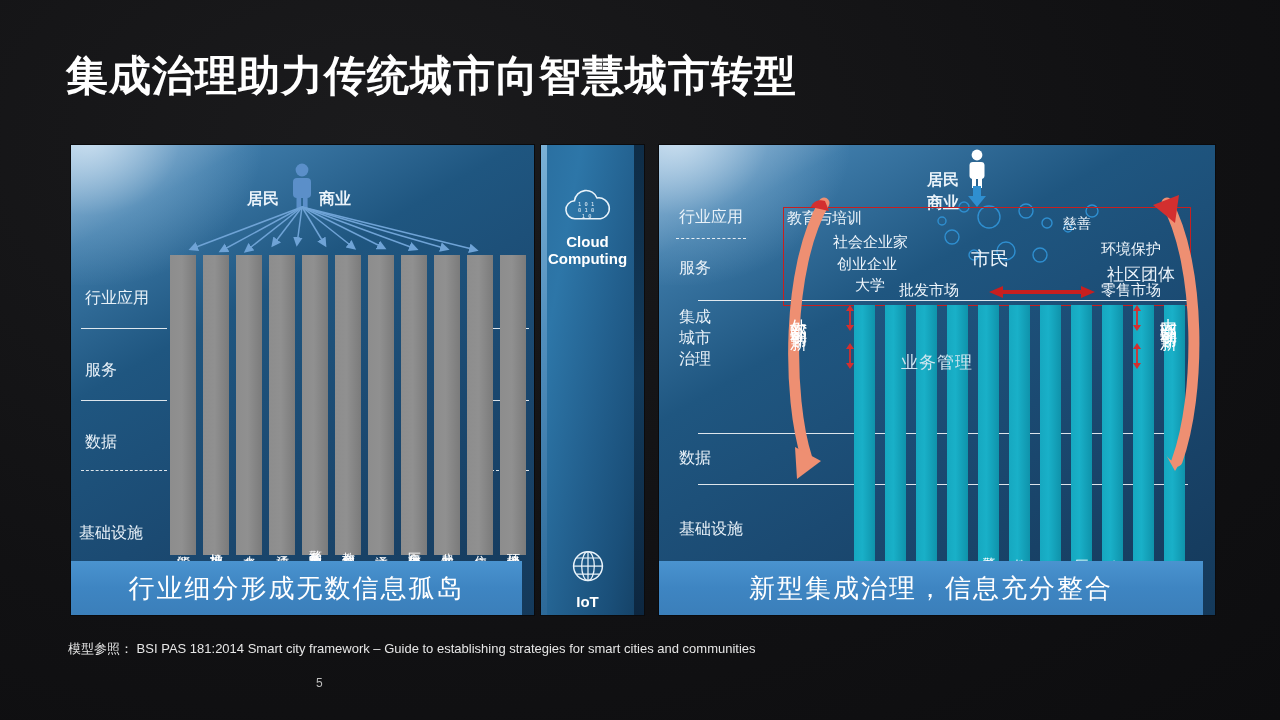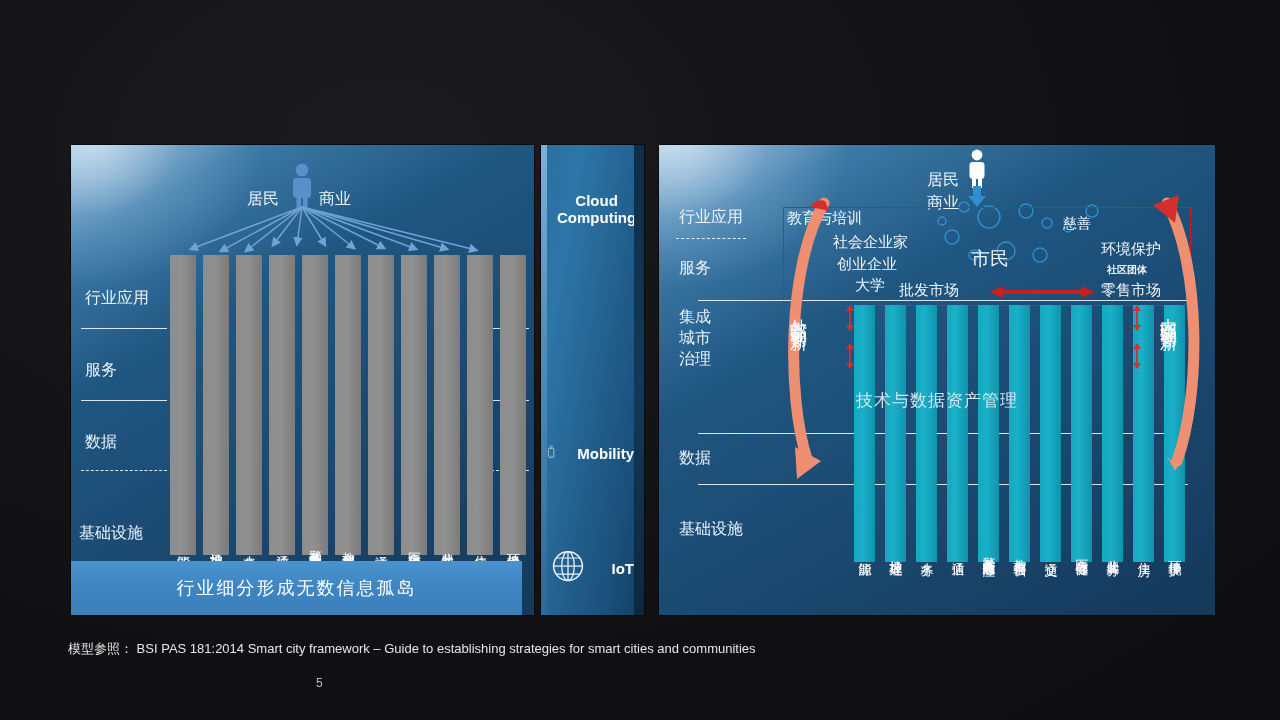--- a/index.html
+++ b/index.html
@@ -26,41 +26,41 @@
   .panel-right{left:659px;top:145px;width:556px;height:470px;}
   .glow{
     position:absolute;left:-40px;top:-60px;width:230px;height:200px;
     background:radial-gradient(ellipse at 25% 25%, rgba(215,232,245,.85) 0%, rgba(150,190,220,.35) 38%, rgba(40,100,150,0) 72%);
     pointer-events:none;
   }
   .banner{
     position:absolute;left:0;right:12px;bottom:0;height:54px;
     background:linear-gradient(180deg,#4a93cf 0%, #3e85c2 50%, #3b7fba 100%);
     display:flex;align-items:center;justify-content:center;
-    font-size:18px;color:#ffffff;letter-spacing:2px;
+    font-size:26px;color:#ffffff;letter-spacing:2px;
   }
   
   .strip{
     position:absolute;left:541px;top:145px;width:103px;height:470px;
     background:linear-gradient(100deg,#2a6fa0 0%, #2d76a8 22%, #225f8d 55%, #1a4f79 80%, #143f62 100%);
     overflow:hidden;
     box-shadow:0 0 0 1px #0b0b0d;
   }
   .strip::before{
     content:"";position:absolute;left:0;top:0;bottom:0;width:6px;
     background:linear-gradient(180deg,#8fc2e4,#5a95c2 40%,#2e6a99);
     opacity:.8;
   }
   .strip::after{
     content:"";position:absolute;right:0;top:0;bottom:0;width:10px;
     background:linear-gradient(180deg,#0f2d47,#123a5b 50%,#0d2740);
   }
   .strip-item{
-    position:absolute;left:0;right:10px;display:flex;flex-direction:row;
-    align-items:center;justify-content:space-between;gap:16px;
+    position:absolute;left:0;right:10px;display:flex;flex-direction:column;
+    align-items:center;justify-content:center;
   }
   .strip-label{
     font-size:15px;font-weight:bold;color:#fff;text-align:center;line-height:1.15;margin-top:4px;
   }
   .ic{width:54px;height:44px;}
   .ic svg{width:100%;height:100%;display:block;}
   
   .layer-label{
     position:absolute;color:#e8f1f8;font-size:16px;line-height:1.25;white-space:nowrap;
   }
@@ -77,21 +77,21 @@
     position:relative;
   }
   .col-txt{
     position:absolute;left:50%;transform:translateX(-50%) ;
     writing-mode:vertical-rl;
     font-size:13px;color:#fff;white-space:nowrap;letter-spacing:1px;
   }
   
   .person{position:absolute;}
   .person svg{display:block;}
-  .tag{position:absolute;font-size:16px;color:#eaf3fa;white-space:nowrap;}
+  .tag{position:absolute;font-size:16px;color:#eaf3fa;white-space:nowrap;font-weight:bold;}
   
   .fan{position:absolute;left:0;top:0;width:463px;height:470px;pointer-events:none;}
   
   .redbox{
     position:absolute;border:1.5px solid #c81f1f;pointer-events:none;
   }
   .user-word{position:absolute;color:#eef5fb;white-space:nowrap;}
   .mgmt{
     position:absolute;width:100%;text-align:center;color:#cfe6f0;font-size:17px;
     letter-spacing:1px;pointer-events:none;
@@ -106,20 +106,21 @@
     position:absolute;left:68px;top:640px;font-size:13px;color:#e6e6e6;white-space:nowrap;
   }
   .pageno{position:absolute;left:316px;top:676px;font-size:12px;color:#bdbdbd;}
   .bubbles{position:absolute;pointer-events:none;}
 </style>
 </head>
 <body>
 
 <div class="slide">
 
+  <div class="title">集成治理助力传统城市向智慧城市转型</div>
 
   <div class="panel panel-left">
     <div class="glow"></div>
 
     <div class="person" style="left:216px;top:18px;">
       <svg width="30" height="46" viewBox="0 0 30 46">
         <circle cx="15" cy="7" r="6.4" fill="#5b8fc9"></circle>
         <rect x="6" y="15" width="18" height="20" rx="4" fill="#5b8fc9"></rect>
         <rect x="9.5" y="33" width="4.6" height="13" fill="#5b8fc9"></rect>
         <rect x="16" y="33" width="4.6" height="13" fill="#5b8fc9"></rect>
@@ -212,35 +213,20 @@
             <text x="19" y="22">1 0 1</text>
             <text x="19" y="29">0 1 0</text>
             <text x="23" y="35">1 0</text>
           </g>
         </svg>
       </div>
       <div class="strip-label">Cloud<br>Computing</div>
     </div>
 
 
-    <div class="strip-item" style="top:285px;">
-      <div class="ic">
-        <svg viewBox="0 0 60 46">
-          <rect x="22" y="12" width="16" height="27" rx="3" fill="none" stroke="#e9f3fa" stroke-width="1.7"></rect>
-          <path d="M24 8 a9 9 0 0 1 12 0" fill="none" stroke="#e9f3fa" stroke-width="1.6"></path>
-          <path d="M27 11.5 a5 5 0 0 1 6 0" fill="none" stroke="#e9f3fa" stroke-width="1.4"></path>
-          <g fill="#e9f3fa">
-              <circle cx="27" cy="35" r="1"></circle>
-              <circle cx="30" cy="35" r="1"></circle>
-              <circle cx="33" cy="35" r="1"></circle>
-            </g>
-        </svg>
-      </div>
-      <div class="strip-label">Mobility</div>
-    </div>
 
     <div class="strip-item" style="top:400px;">
       <div class="ic">
         <svg viewBox="0 0 60 46">
           <circle cx="30" cy="22" r="16" fill="none" stroke="#e9f3fa" stroke-width="1.7"></circle>
           <ellipse cx="30" cy="22" rx="7" ry="16" fill="none" stroke="#e9f3fa" stroke-width="1.4"></ellipse>
           <line x1="14" y1="22" x2="46" y2="22" stroke="#e9f3fa" stroke-width="1.4"></line>
           <path d="M17 13 h26 M17 31 h26" stroke="#e9f3fa" stroke-width="1.3" fill="none"></path>
           <line x1="30" y1="6" x2="30" y2="38" stroke="#e9f3fa" stroke-width="1.4"></line>
         </svg>
@@ -283,21 +269,21 @@
     <div class="tag" style="left:268px;top:48px;">商业</div>
 
     <div class="redbox" style="left:124px;top:62px;width:406px;height:97px;"></div>
     <div class="user-word" style="left:128px;top:64px;font-size:15px;">教育与培训</div>
     <div class="user-word" style="left:174px;top:88px;font-size:15px;">社会企业家</div>
     <div class="user-word" style="left:178px;top:110px;font-size:15px;">创业企业</div>
     <div class="user-word" style="left:196px;top:131px;font-size:15px;">大学</div>
     <div class="user-word" style="left:312px;top:101px;font-size:19px;">市民</div>
     <div class="user-word" style="left:404px;top:70px;font-size:14px;">慈善</div>
     <div class="user-word" style="left:442px;top:95px;font-size:15px;">环境保护</div>
-    <div class="user-word" style="left:448px;top:118px;font-size:10px;font-weight:bold;">社区团体</div>
+    <div class="user-word" style="left:448px;top:118px;font-size:17px;">社区团体</div>
     <div class="user-word" style="left:240px;top:136px;font-size:15px;">批发市场</div>
     <div class="user-word" style="left:442px;top:136px;font-size:15px;">零售市场</div>
 
     <svg style="position:absolute;left:330px;top:139px;width:106px;height:16px;">
       <line x1="12" y1="8" x2="94" y2="8" stroke="#c81f1f" stroke-width="4"></line>
       <path d="M0,8 L14,2 L14,14 Z" fill="#c81f1f"></path>
       <path d="M106,8 L92,2 L92,14 Z" fill="#c81f1f"></path>
     </svg>
 
     <div class="layer-label" style="left:20px;top:62px;">行业应用</div>
@@ -345,21 +331,21 @@
           <div class="col-txt" style="bottom: 8px;">公共服务</div>
         </div>
         <div class="col-t" style="width: 21px;">
           <div class="col-txt" style="bottom: 8px;">住房</div>
         </div>
         <div class="col-t" style="width: 21px;">
           <div class="col-txt" style="bottom: 8px;">环境保护</div>
         </div>
       </div>
 
-    <div class="mgmt" style="top:244px;">技术与数据资产管理</div>
+    <div class="mgmt" style="top:206px;">业务管理</div>
 
     <svg style="position:absolute;left:110px;top:52px;width:70px;height:300px;">
       <path d="M55,6 C18,70 18,200 38,262" stroke="#ee8f72" stroke-width="11" fill="none" stroke-linecap="round"></path>
       <path d="M26,250 L52,264 L28,282 Z" fill="#ee8f72"></path>
       <path d="M56,4 C50,2 44,4 42,10 L60,14 Z" fill="#d32f2f"></path>
     </svg>
     <div class="vert-inno" style="left:128px;top:160px;">外部驱动创新</div>
     <svg class="dbl" style="left:186px;top:160px;" viewBox="0 0 10 26">
       <line x1="5" y1="4" x2="5" y2="22" stroke="#d32f2f" stroke-width="1.8"></line>
       <path d="M5,0 L9,6 L1,6 Z M5,26 L9,20 L1,20 Z" fill="#d32f2f"></path>
@@ -377,18 +363,19 @@
     <div class="vert-inno" style="left:498px;top:160px;">内部驱动创新</div>
     <svg class="dbl" style="left:473px;top:160px;" viewBox="0 0 10 26">
       <line x1="5" y1="4" x2="5" y2="22" stroke="#d32f2f" stroke-width="1.8"></line>
       <path d="M5,0 L9,6 L1,6 Z M5,26 L9,20 L1,20 Z" fill="#d32f2f"></path>
     </svg>
     <svg class="dbl" style="left:473px;top:198px;" viewBox="0 0 10 26">
       <line x1="5" y1="4" x2="5" y2="22" stroke="#d32f2f" stroke-width="1.8"></line>
       <path d="M5,0 L9,6 L1,6 Z M5,26 L9,20 L1,20 Z" fill="#d32f2f"></path>
     </svg>
 
+    <div class="banner">新型集成治理，信息充分整合</div>
   </div>
 
   <div class="foot">模型参照：  BSI  PAS 181:2014 Smart city framework – Guide to establishing strategies for  smart cities and communities</div>
   <div class="pageno">5</div>
 
 </div>
 
 </body></html>

